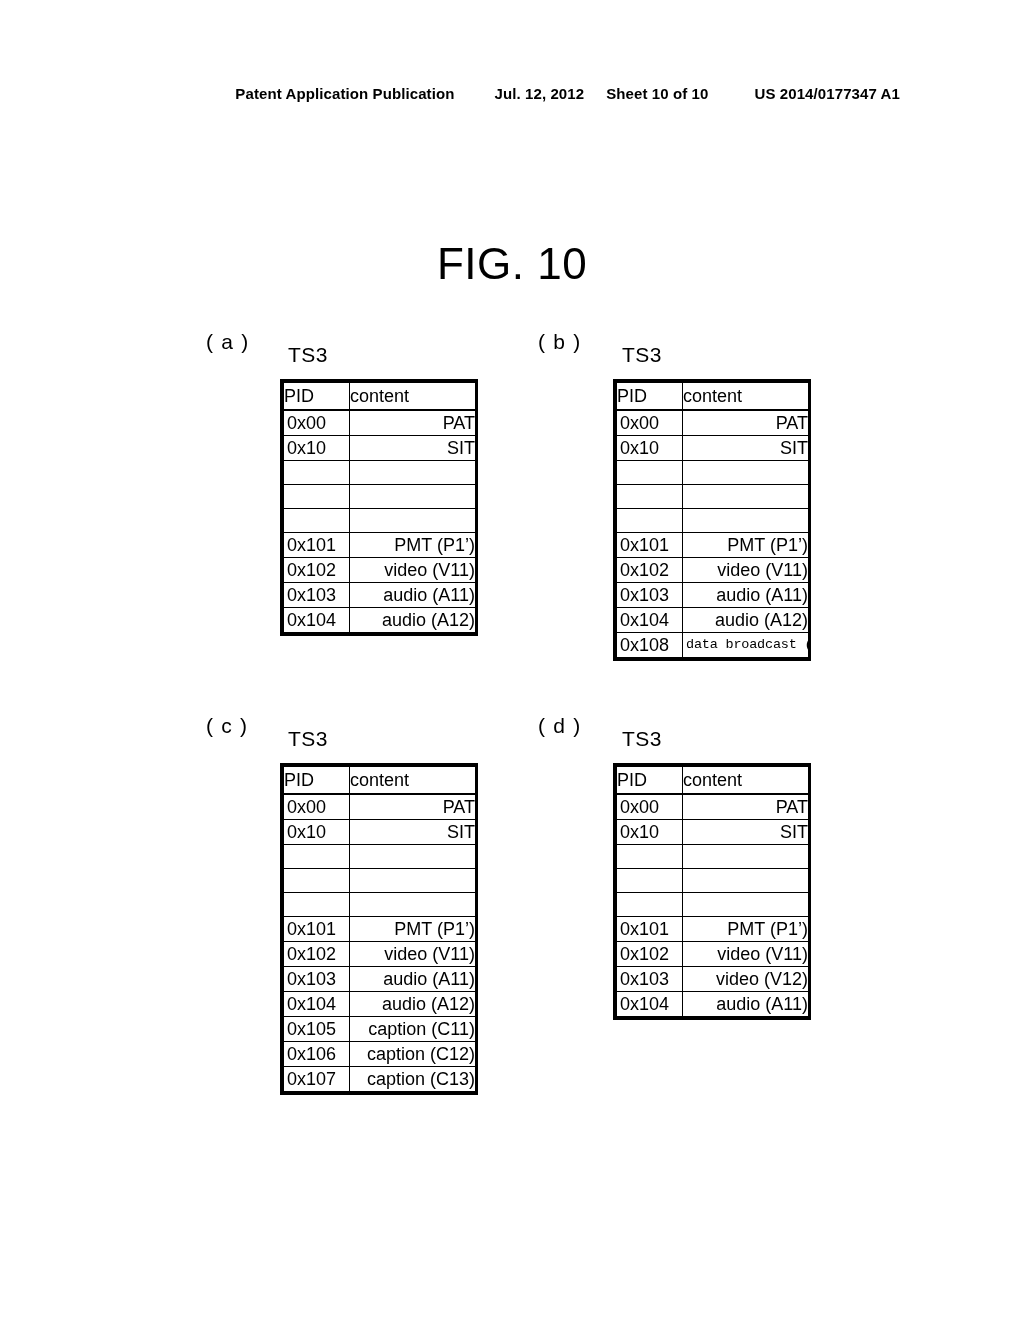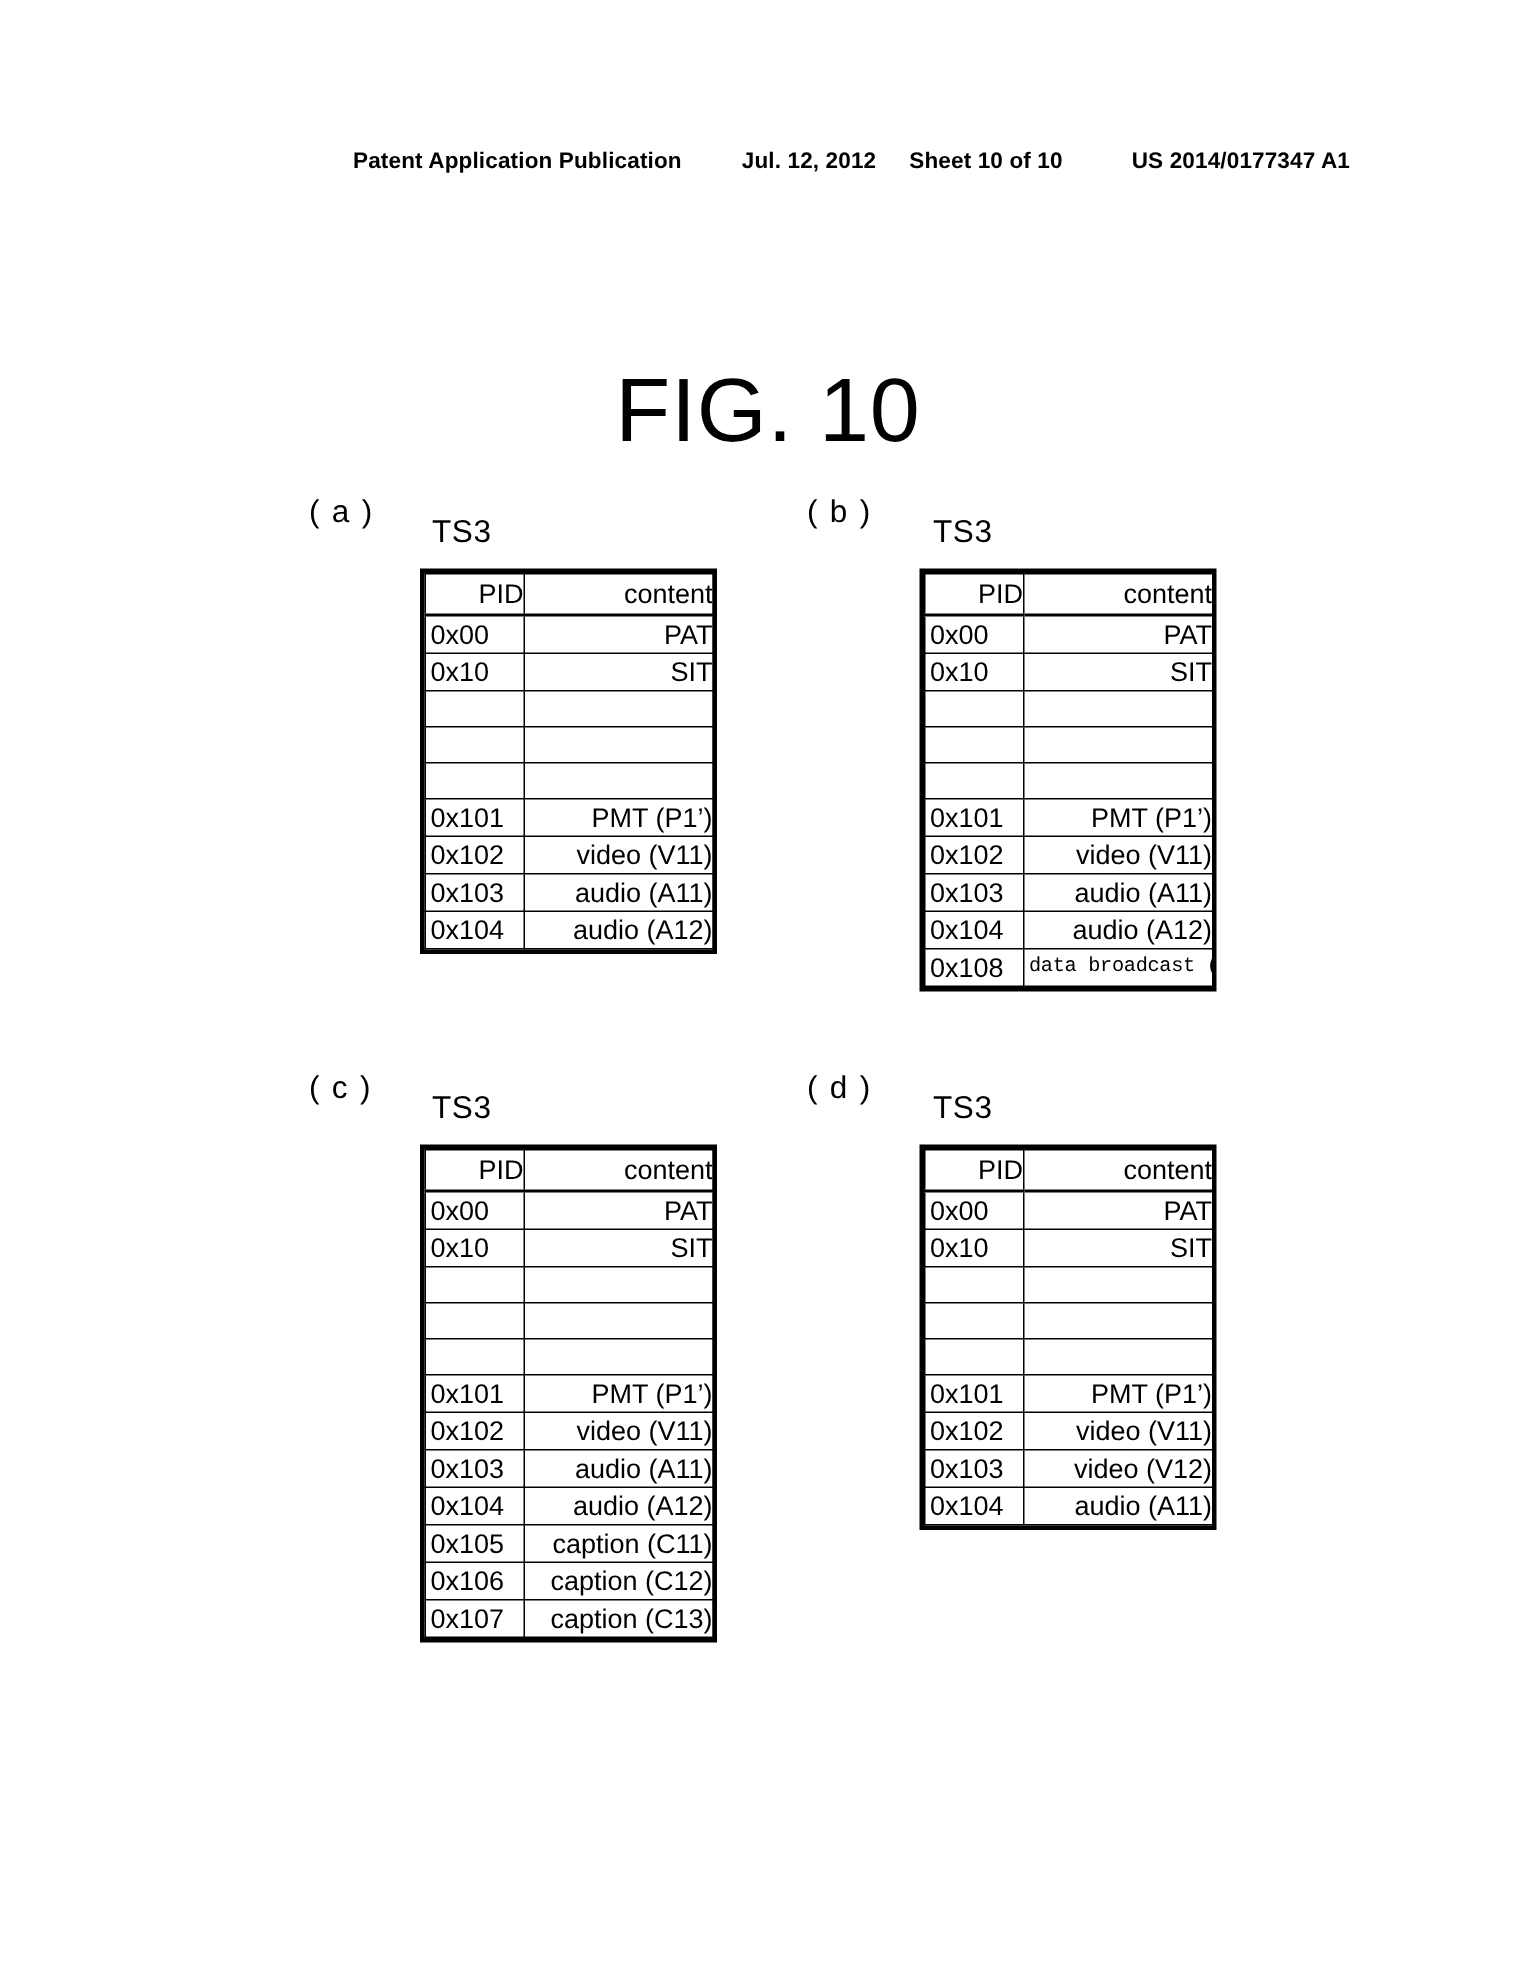--- a/index.html
+++ b/index.html
@@ -27,31 +27,31 @@
     font-weight: bold;
     font-size: 15px;
     letter-spacing: 0.1px;
     white-space: nowrap;
     display: flex;
     align-items: baseline;
     justify-content: flex-end;
   }
   .pub-header .h-pub   { }
   .pub-header .h-date  { margin-left: 40px; }
-  .pub-header .h-sheet { margin-left: 22px; margin-top: 14px; }
+  .pub-header .h-sheet { margin-left: 22px; }
   .pub-header .h-num   { margin-left: 46px; }
 
   
   .fig-title {
     position: absolute;
     top: 239px;
     left: 0;
     width: 1024px;
     text-align: center;
-    font-size: 60px;
+    font-size: 44px;
     font-weight: 400;
     letter-spacing: 0.5px;
   }
 
   
   .panel {
     position: absolute;
   }
   .panel-label {
     position: absolute;
@@ -91,21 +91,21 @@
     padding: 0 0 0 3px;
     font-size: 18px;
     font-weight: 400;
     line-height: 24px;
     vertical-align: middle;
     overflow: hidden;
     white-space: nowrap;
     box-sizing: border-box;
   }
   .pid-table thead th {
-    text-align: right;
+    text-align: left;
     padding-left: 0;
     border-bottom: 2px solid #000;
     height: 26px;
     line-height: 26px;
   }
   .pid-table td.pid-cell { text-align: left; }
   .pid-table td.content-cell { text-align: right; }
   .pid-table tr.blank-row td { }
   .pid-table td.small-text {
     font-size: 13.5px;

